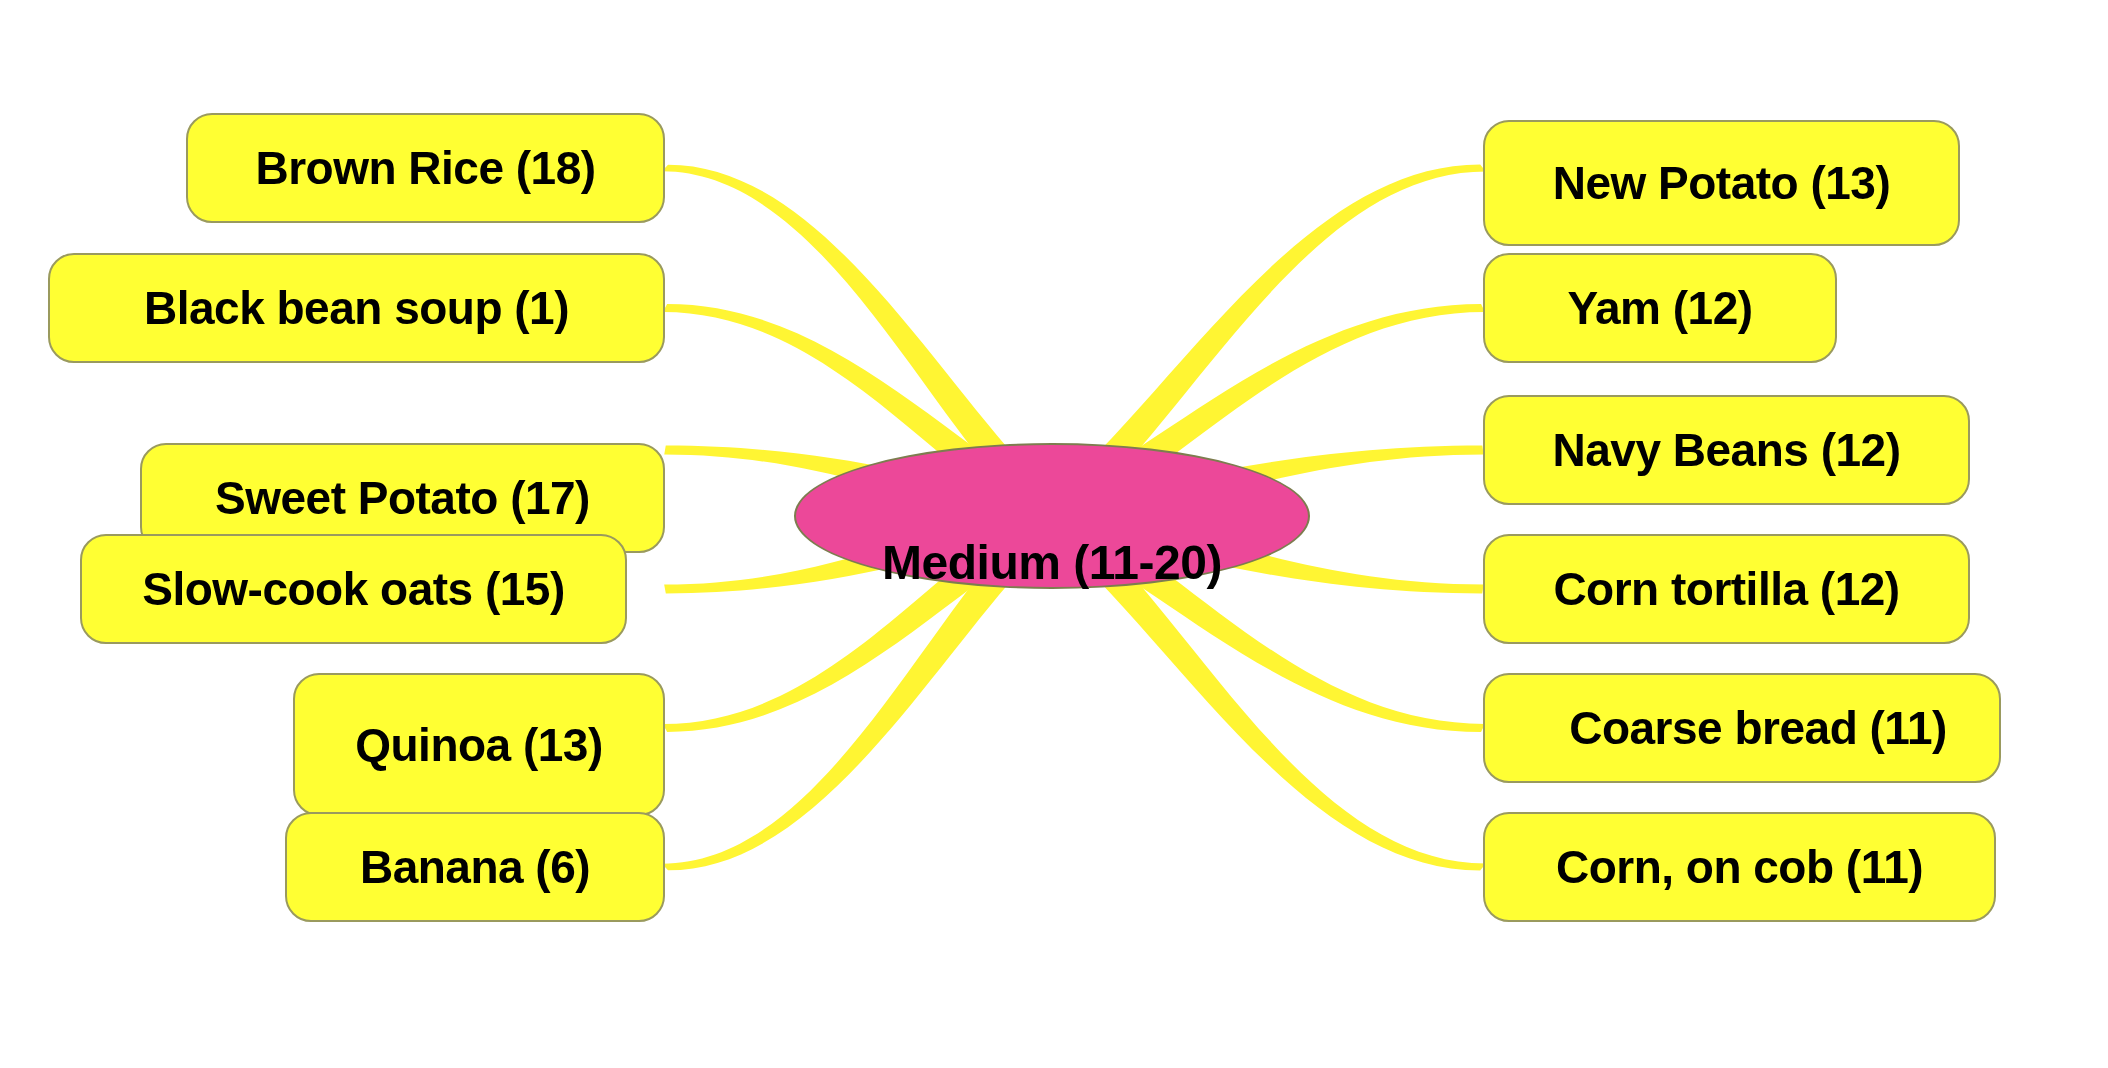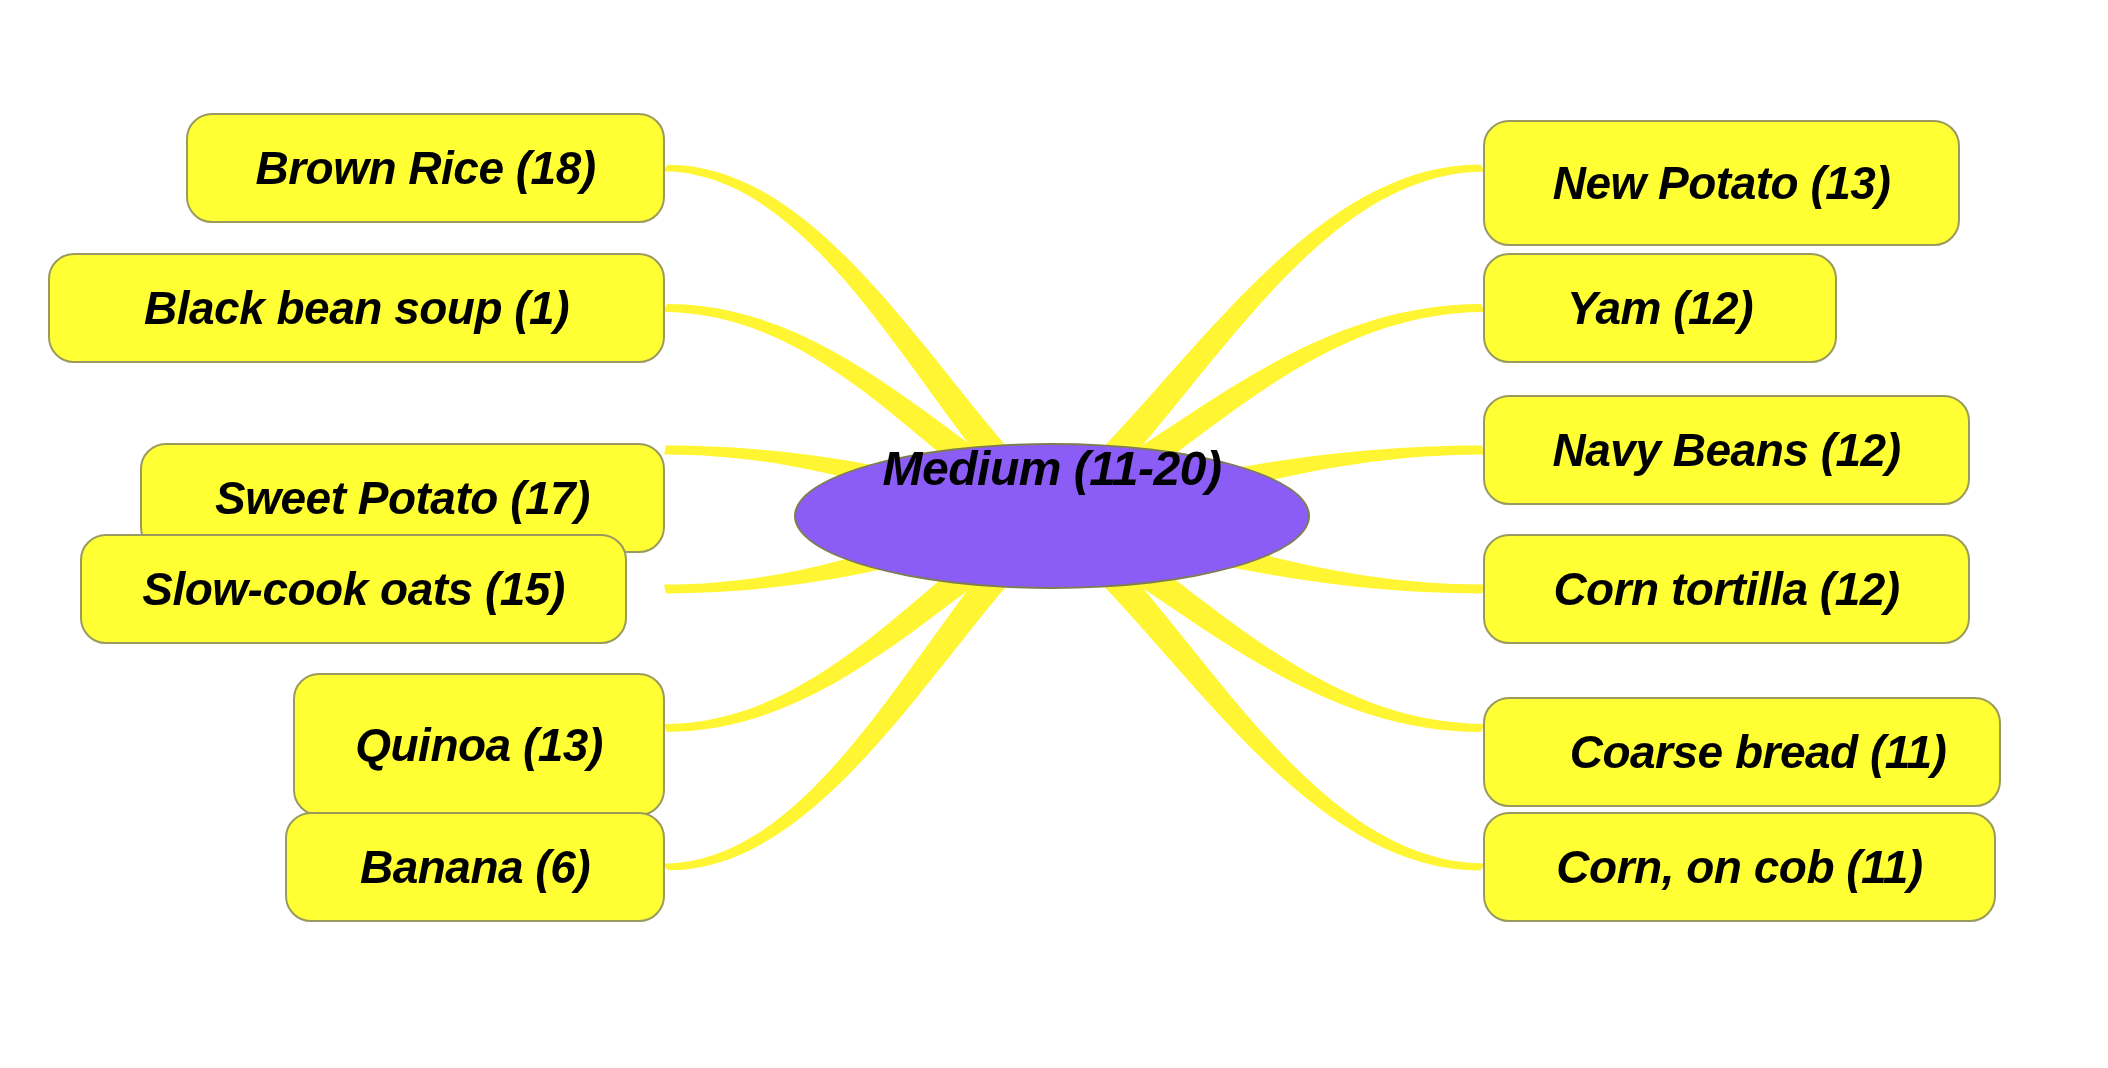--- a/index.html
+++ b/index.html
@@ -38,30 +38,29 @@
     color: #000000;
     font-weight: bold;
     font-size: 46px;
     letter-spacing: -0.5px;
     white-space: nowrap;
     z-index: 3;
   }
   .node-label {
     line-height: 1;
     padding: 0 2px;
-    font-style: italic;
   }
   .center-node {
     position: absolute;
     box-sizing: border-box;
-    background: #8b5cf6;
+    background: #ec4899;
     border: 2px solid #7d7d4f;
     border-radius: 50%;
     display: flex;
-    align-items: flex-start;
+    align-items: flex-end;
     justify-content: center;
     color: #000000;
     font-weight: bold;
     font-size: 48px;
     letter-spacing: -0.5px;
     white-space: nowrap;
     z-index: 4;
   }
 </style>
 </head>
@@ -110,21 +109,21 @@
       </div>
       <div class="node" style="left: 1483px; top: 253px; width: 354px; height: 110px; text-align: center;">
         <span class="node-label">Yam (12)</span>
       </div>
       <div class="node" style="left: 1483px; top: 395px; width: 487px; height: 110px;">
         <span class="node-label">Navy Beans (12)</span>
       </div>
       <div class="node" style="left: 1483px; top: 534px; width: 487px; height: 110px;">
         <span class="node-label">Corn tortilla (12)</span>
       </div>
-      <div class="node" style="left: 1483px; top: 697px; width: 518px; height: 110px; padding-left: 32px;">
+      <div class="node" style="left: 1483px; top: 673px; width: 518px; height: 110px; padding-left: 32px;">
         <span class="node-label">Coarse bread (11)</span>
       </div>
       <div class="node" style="left: 1483px; top: 812px; width: 513px; height: 110px;">
         <span class="node-label">Corn, on cob (11)</span>
       </div>
     </div>
 
   <div class="center-node" id="center-node" style="left: 794px; top: 443px; width: 516px; height: 146px;">
     <span class="node-label" id="center-label">Medium (11-20)</span>
   </div>

